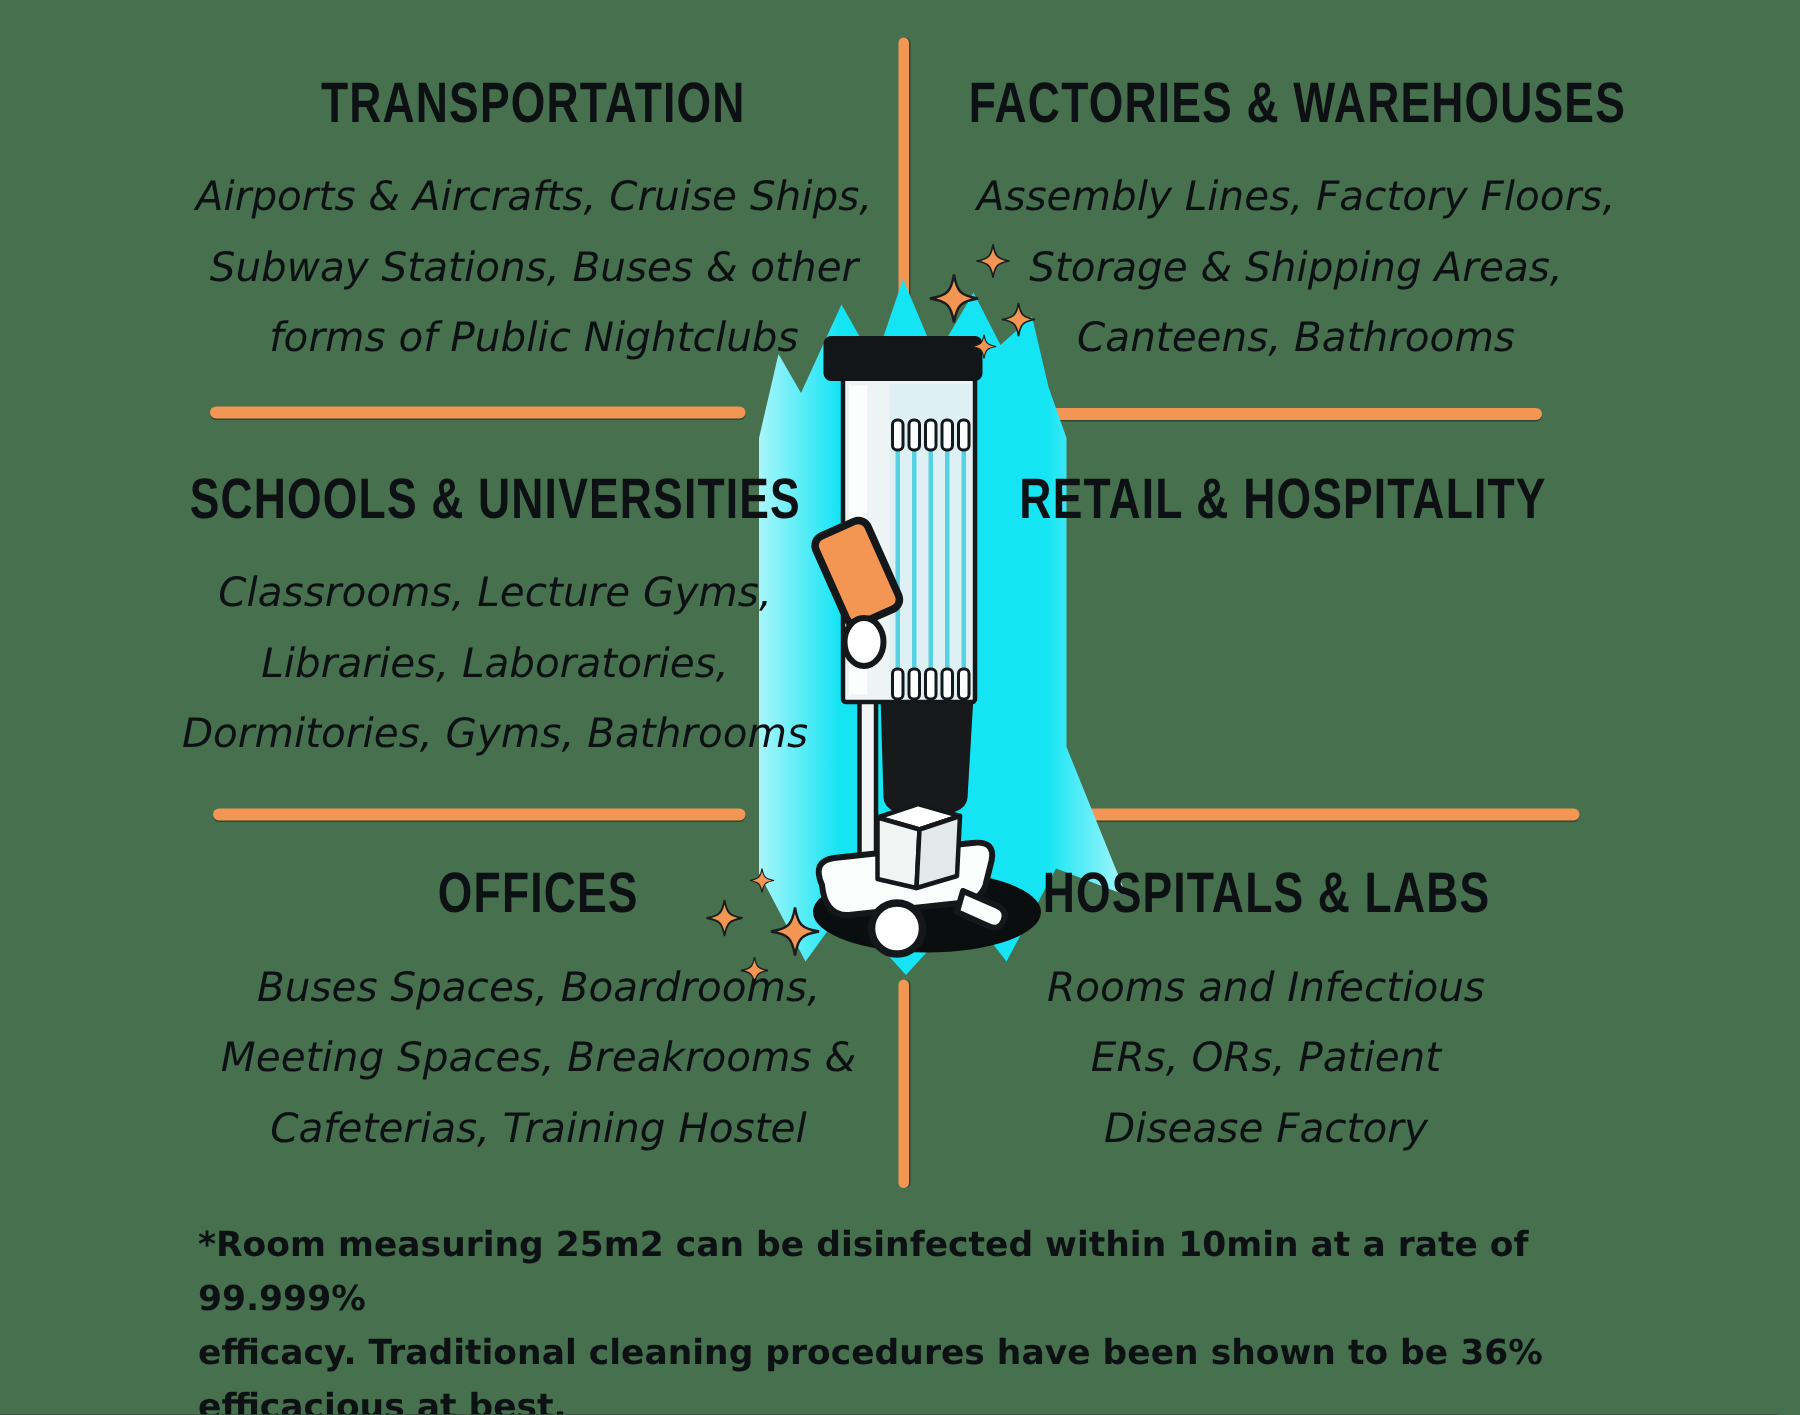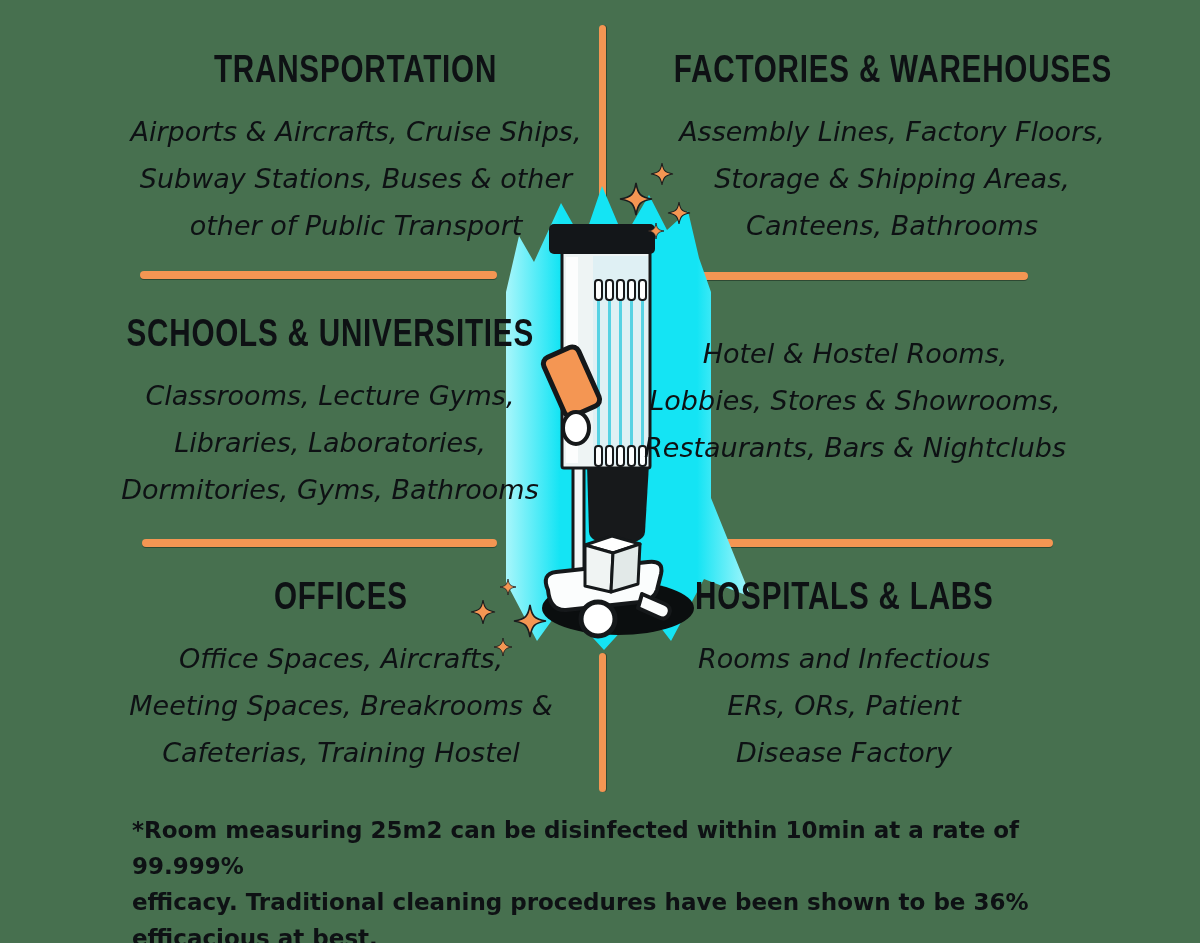--- a/index.html
+++ b/index.html
@@ -115,54 +115,50 @@
       <path transform="translate(530,621) scale(16)" d="M0,-1 C.12,-.28 .28,-.12 1,0 C.28,.12 .12,.28 0,1 C-.12,.28 -.28,.12 -1,0 C-.28,-.12 -.12,-.28 0,-1 Z"></path>
       <path transform="translate(503,647) scale(9)" d="M0,-1 C.12,-.28 .28,-.12 1,0 C.28,.12 .12,.28 0,1 C-.12,.28 -.28,.12 -1,0 C-.28,-.12 -.12,-.28 0,-1 Z"></path>
     </g>
   </svg>
 
   <section class="zone" style="left:76px;top:48px">
     <h2><span class="squeeze">TRANSPORTATION</span></h2>
     <div class="body">
       <div>Airports &amp; Aircrafts, Cruise Ships,</div>
       <div>Subway Stations, Buses &amp; other</div>
-      <div>other of Public Transport</div>
+      <div>forms of Public Nightclubs</div>
     </div>
   </section>
 
-  <section class="zone" style="left:612px;top:48px">
+  <section class="zone" style="left:584px;top:48px">
     <h2><span class="squeeze">FACTORIES &amp; WAREHOUSES</span></h2>
     <div class="body">
       <div>Assembly Lines, Factory Floors,</div>
       <div>Storage &amp; Shipping Areas,</div>
       <div>Canteens, Bathrooms</div>
     </div>
   </section>
 
   <section class="zone" style="left:50px;top:312px">
     <h2><span class="squeeze">SCHOOLS &amp; UNIVERSITIES</span></h2>
     <div class="body">
       <div>Classrooms, Lecture Gyms,</div>
       <div>Libraries, Laboratories,</div>
       <div>Dormitories, Gyms, Bathrooms</div>
     </div>
   </section>
 
   <section class="zone" style="left:575px;top:312px">
-    <div class="body">
-      <div>Hotel &amp; Hostel Rooms,</div>
-      <div>Lobbies, Stores &amp; Showrooms,</div>
-      <div>Restaurants, Bars &amp; Nightclubs</div>
-    </div>
+    <h2><span class="squeeze">RETAIL &amp; HOSPITALITY</span></h2>
   </section>
 
-  <section class="zone" style="left:61px;top:575px">
+  <section class="zone" style="left:79px;top:575px">
     <h2><span class="squeeze">OFFICES</span></h2>
     <div class="body">
-      <div>Office Spaces, Aircrafts,</div>
+      <div>Buses Spaces, Boardrooms,</div>
       <div>Meeting Spaces, Breakrooms &amp;</div>
       <div>Cafeterias, Training Hostel</div>
     </div>
   </section>
 
   <section class="zone" style="left:564px;top:575px">
     <h2><span class="squeeze">HOSPITALS &amp; LABS</span></h2>
     <div class="body">
       <div>Rooms and Infectious</div>
       <div>ERs, ORs, Patient</div>

